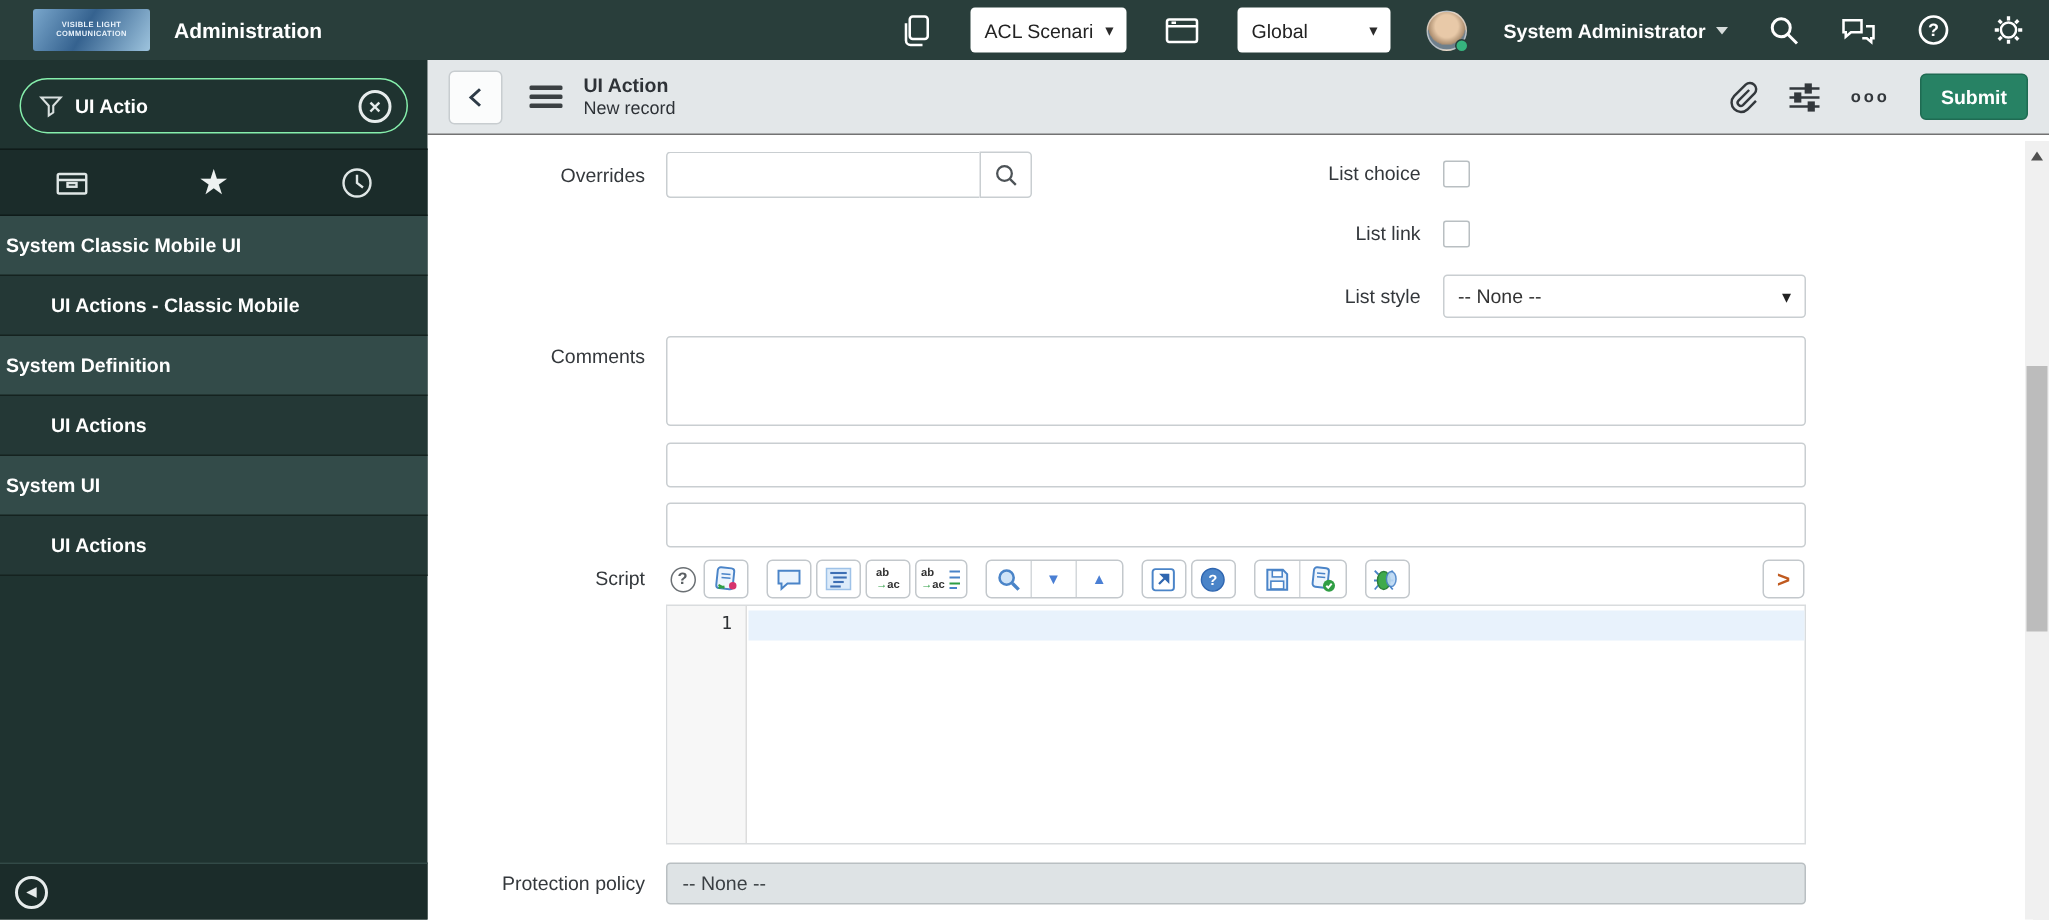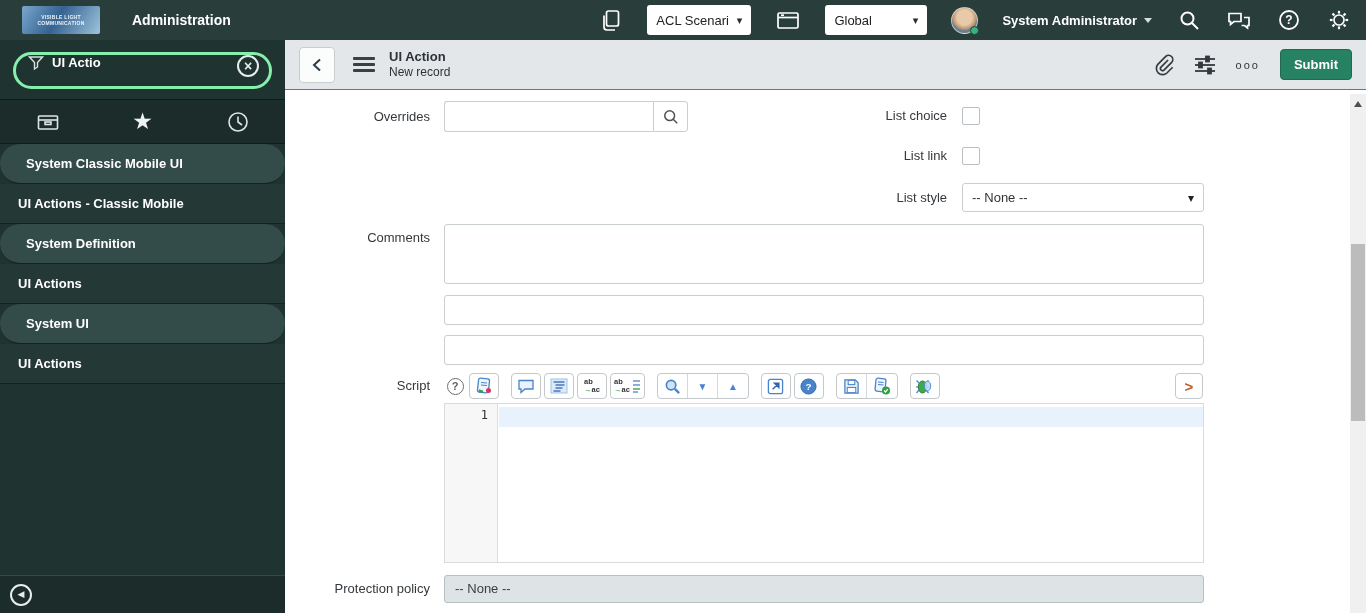--- a/index.html
+++ b/index.html
@@ -6,77 +6,77 @@
   html,body { width:1366px; height:613px; overflow:hidden;
     font-family:"Liberation Sans", sans-serif; background:#fff; }
 
   
   .top-header { position:absolute; left:0; top:0; width:1366px; height:40px;
     background:#293e3b; display:flex; align-items:center; padding:0 14px; z-index:30; }
   .logo { width:78px; height:28px; margin-left:8px; border-radius:2px;
     background:linear-gradient(120deg,#7aa7cc 0%,#35628f 45%,#9ec4de 100%);
     color:#eaf3fb; font-size:5px; font-weight:bold; text-align:center;
     display:flex; align-items:center; justify-content:center; overflow:hidden; letter-spacing:.3px; }
-  .app-title { color:#fff; font-size:14px; font-weight:bold; margin-left:32px; }
+  .app-title { color:#fff; font-size:14px; font-weight:bold; margin-left:16px; }
   .hdr-right { margin-left:auto; display:flex; align-items:center; gap:24px; }
   .hdr-icon { width:26px; height:26px; display:flex; align-items:center; justify-content:center; cursor:pointer; }
   .hdr-select { height:30px; min-width:102px; background:#fff; border-radius:3px;
     display:flex; align-items:center; justify-content:space-between;
     padding:0 9px; font-size:13px; color:#222; cursor:pointer; gap:8px; }
   .hdr-select .caret { font-size:11px; color:#2b2b2b; }
   .avatar { width:27px; height:27px; border-radius:50%; position:relative;
     background:radial-gradient(circle at 50% 38%, #e8c9a8 0 38%, #a98b6d 62%, #6e7f8c 63%);
     border:1px solid rgba(255,255,255,.5); }
   .avatar .presence { position:absolute; right:-2px; bottom:-2px; width:9px; height:9px;
     border-radius:50%; background:#36b37e; border:1.5px solid #293e3b; }
   .user-name { color:#fff; font-size:13px; font-weight:bold; display:flex; align-items:center; gap:7px; cursor:pointer; }
   .user-name .caret { width:0; height:0; border-left:4px solid transparent;
     border-right:4px solid transparent; border-top:5px solid #d7dddc; }
 
   
   .sidebar { position:absolute; left:0; top:40px; width:285px; height:573px;
     background:#1f3330; z-index:20; }
   .filter-wrap { padding:12px 13px 10px 13px; }
-  .filter-box { height:37px; border:3px solid #86efac; border-radius:19px;
-    display:flex; align-items:flex-start; padding:0 10px 0 12px; }
+  .filter-box { height:37px; border:1px solid #86efac; border-radius:19px;
+    display:flex; align-items:center; padding:0 10px 0 12px; }
   .filter-box input { flex:1; background:transparent; border:none; outline:none;
     color:#fff; font-size:13px; font-weight:bold; margin-left:8px; }
   .filter-clear { width:22px; height:22px; border-radius:50%; border:2px solid #e7ecec;
     color:#e7ecec; display:flex; align-items:center; justify-content:center;
     font-size:14px; font-weight:bold; cursor:pointer; background:transparent; line-height:1; }
   .nav-tabs { height:45px; background:#1b2c2a; display:flex;
     border-top:1px solid #0f1b19; border-bottom:1px solid #0f1b19; }
   .nav-tab { flex:1; display:flex; align-items:center; justify-content:center; cursor:pointer; color:#dfe6e5; }
   .nav-tab .star { font-size:23px; color:#eef2f1; line-height:1; }
   .nav-list { }
   .nav-row { height:40px; line-height:40px; color:#fff; font-size:13px; font-weight:bold;
     cursor:pointer; border-bottom:1px solid #15221f; white-space:nowrap; overflow:hidden; }
-  .nav-row.hdr { background:#334b49; padding-left:26px;border-radius:20px; }
-  .nav-row.itm { background:#243836; padding-left:18px; }
+  .nav-row.hdr { background:#334b49; padding-left:4px; }
+  .nav-row.itm { background:#243836; padding-left:34px; }
   .sidebar-bottom { position:absolute; left:0; bottom:0; width:100%; height:38px;
     background:#1b2c2a; border-top:1px solid #324a47; display:flex; align-items:center; padding-left:10px; }
   .collapse-btn { width:22px; height:22px; border-radius:50%; border:2px solid #e7ecec;
     color:#e7ecec; background:transparent; display:flex; align-items:center; justify-content:center;
     font-size:9px; cursor:pointer; line-height:1; }
 
   
   .content { position:absolute; left:285px; top:40px; width:1081px; height:573px; background:#fff; }
   .form-header { position:absolute; left:0; top:0; width:100%; height:50px;
     background:#e3e7e9; border-bottom:1px solid #737373; display:flex; align-items:center; padding:0 14px; }
   .back-btn { width:36px; height:36px; background:#fbfcfc; border:1px solid #c8cdd0;
     border-radius:4px; display:flex; align-items:center; justify-content:center; cursor:pointer; }
   .burger { width:22px; height:15px; display:flex; flex-direction:column; justify-content:space-between;
     margin-left:18px; cursor:pointer; }
   .burger span { display:block; height:3px; background:#3b4043; border-radius:1px; }
   .fh-titles { margin-left:14px; line-height:1.25; }
   .fh-title { font-size:13px; font-weight:bold; color:#2e3237; }
   .fh-sub { font-size:12px; color:#2e3237; }
   .fh-right { margin-left:auto; display:flex; align-items:center; gap:20px; }
   .fh-ico { display:flex; align-items:center; justify-content:center; cursor:pointer; color:#33383c; }
-  .more-dots { font-size:11px; font-weight:normal; color:#33383c; letter-spacing:2px; cursor:pointer; }
+  .more-dots { font-size:11px; font-weight:bold; color:#33383c; letter-spacing:2px; cursor:pointer; }
   .submit-btn { background:#278264; color:#fff; border:1px solid #1f6b52; border-radius:4px;
     font-size:13px; font-weight:bold; padding:7px 13px; cursor:pointer; }
 
   
   .form-body { position:absolute; left:0; top:50px; width:100%; height:523px; }
   .lbl { position:absolute; font-size:13px; color:#34383c; text-align:right; }
   .lbl.l-col { left:0; width:145px; }
   .lbl.r-col { left:500px; width:162px; }
   .inp { border:1px solid #c9ced1; border-radius:3px; font-size:13px; color:#333;
     padding:0 8px; background:#fff; outline:none; }

